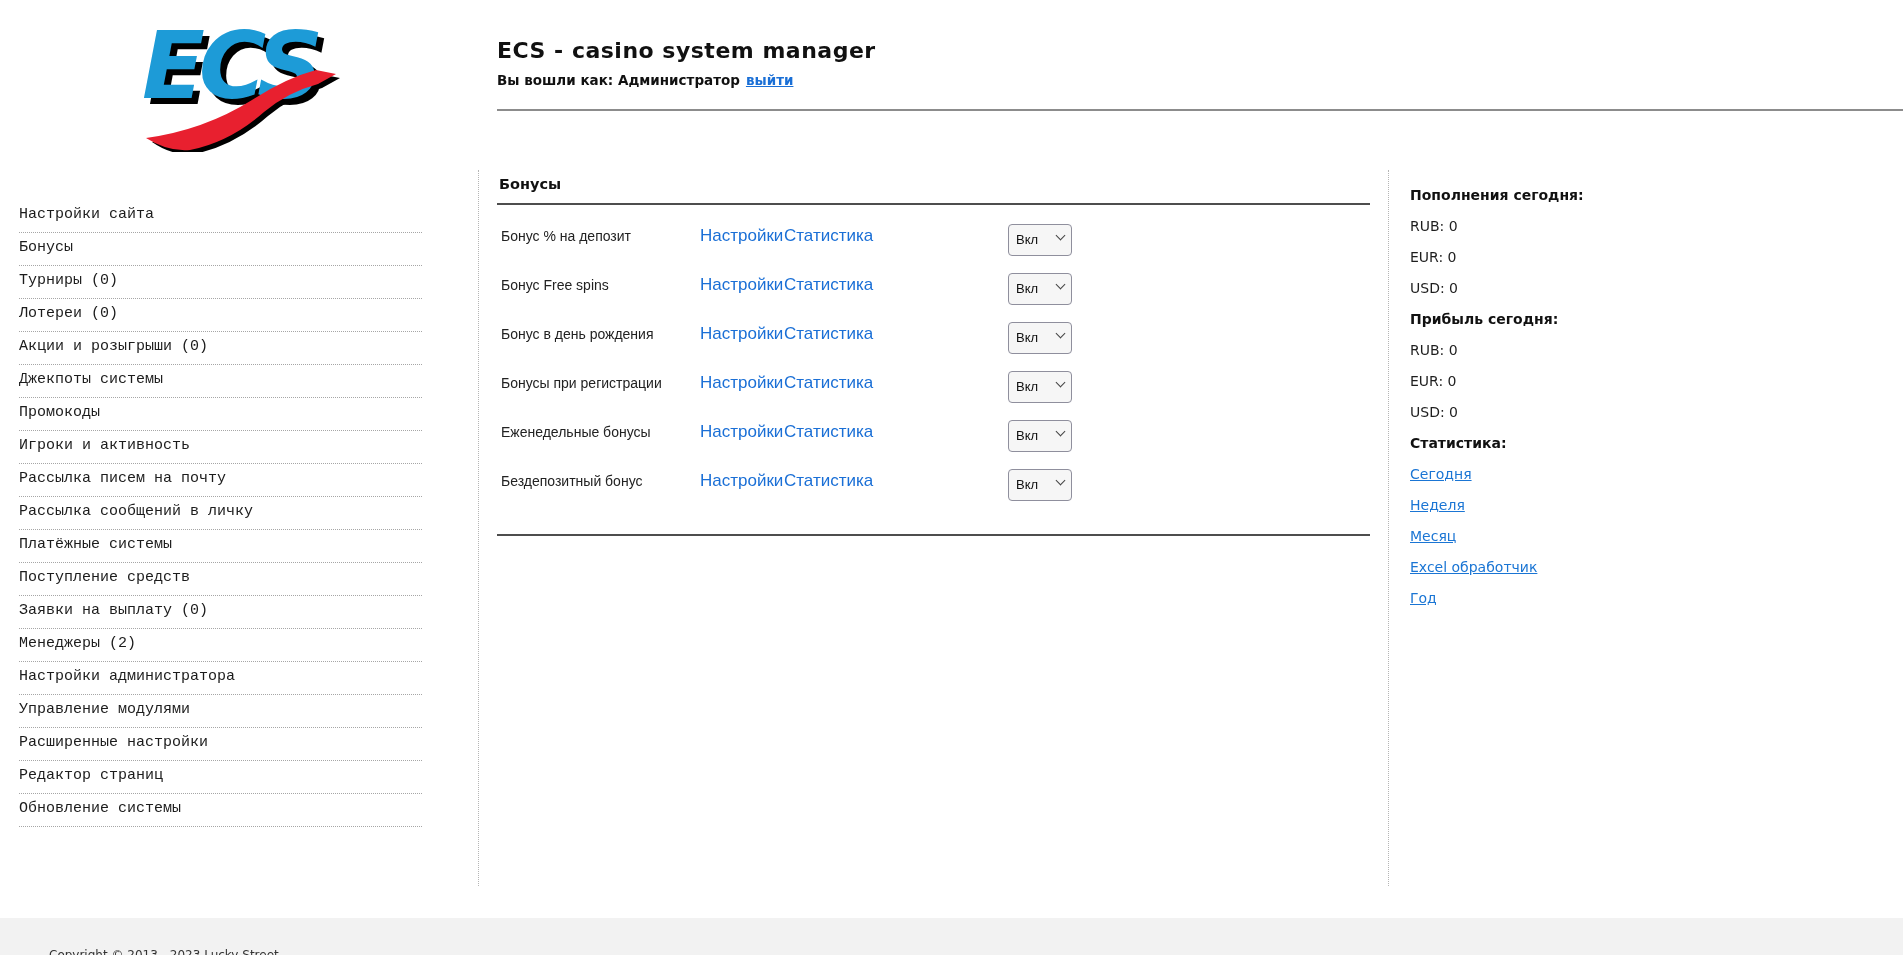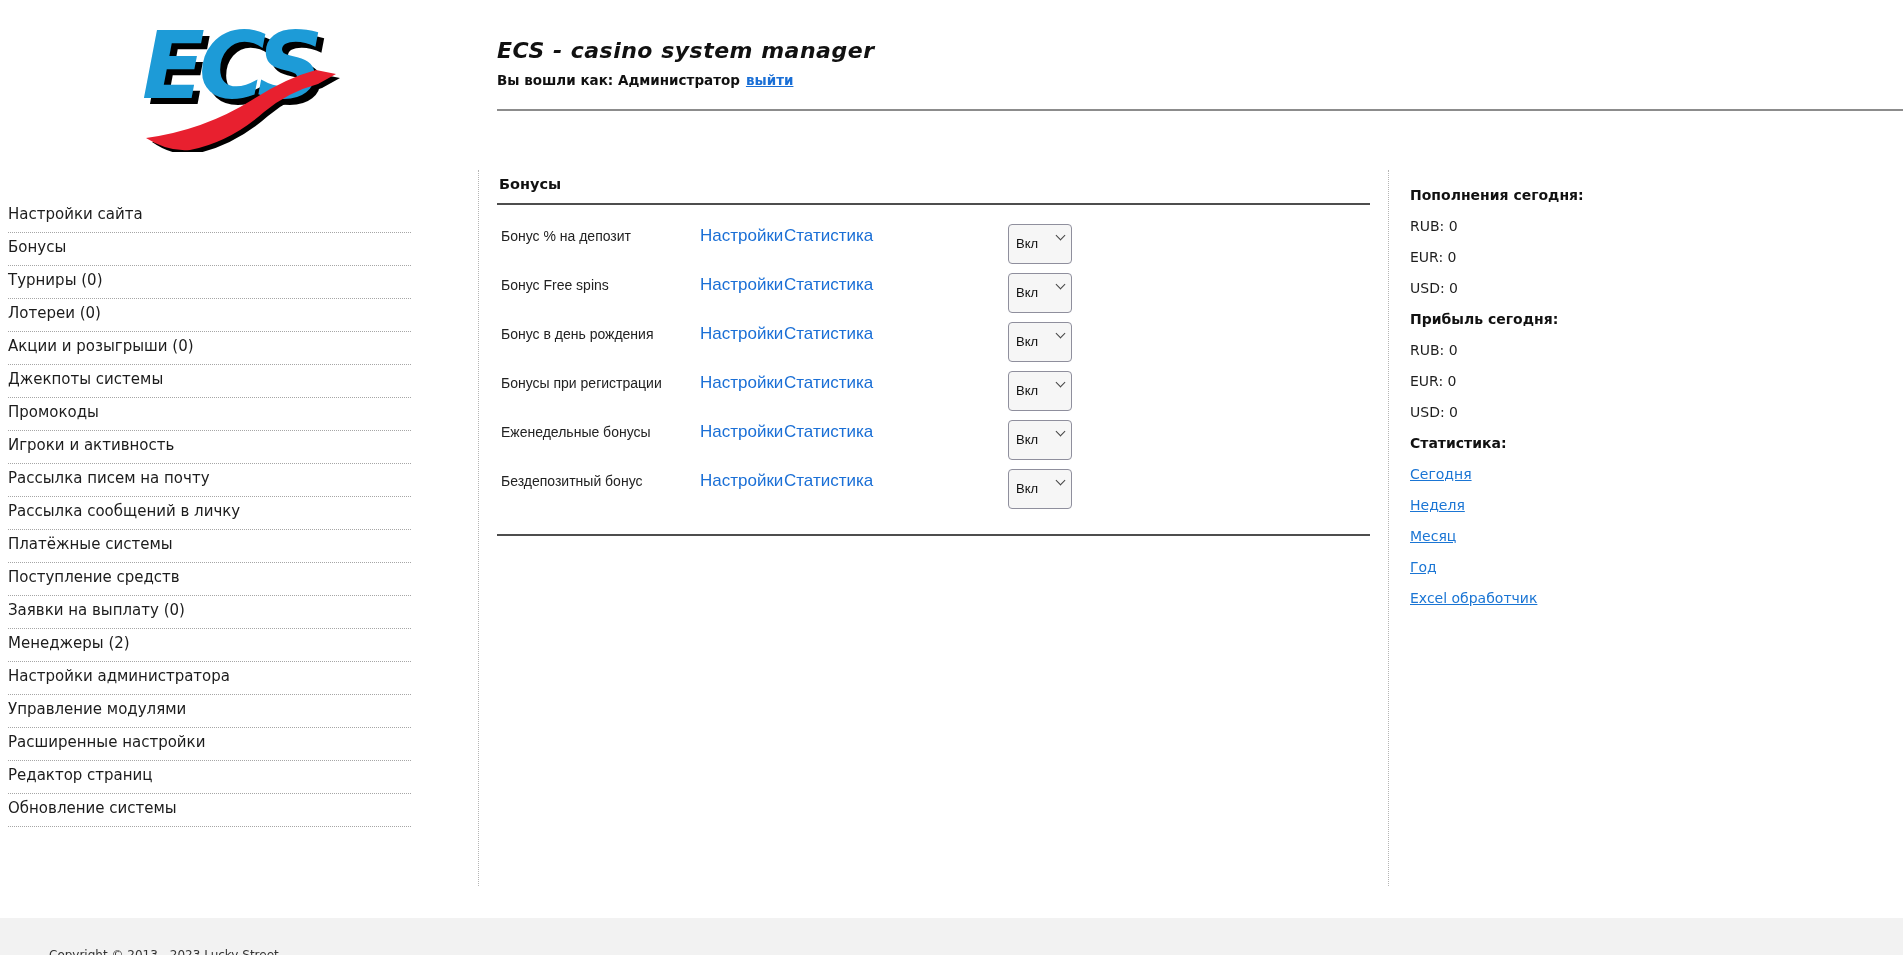--- a/index.html
+++ b/index.html
@@ -2,46 +2,46 @@
 <html lang="ru"><head>
 <meta charset="utf-8">
 <style>
   * { margin:0; padding:0; box-sizing:border-box; }
   html,body { width:1903px; height:955px; background:#ffffff; overflow:hidden; position:relative;
               font-family:"DejaVu Sans", sans-serif; }
 
   
   .logo { position:absolute; left:138px; top:12px; width:210px; height:140px; cursor:pointer; }
   .header-text { position:absolute; left:497px; top:38px; }
-  .page-title { font-size:22px; font-weight:bold; color:#111; letter-spacing:.5px;font-style:italic; }
+  .page-title { font-size:22px; font-weight:bold; color:#111; letter-spacing:.5px; }
   .login-line { margin-top:9px; font-size:13.5px; font-weight:bold; color:#111; }
   .login-line a { color:#1a6fd6; text-decoration:underline; cursor:pointer; margin-left:6px; }
   .header-rule { position:absolute; left:497px; right:0; top:109px; height:2px; background:#8c8c8c; }
 
   
-  .sidebar { position:absolute; left:8px; top:200px; width:403px; list-style:none; }
+  .sidebar { position:absolute; left:19px; top:200px; width:403px; list-style:none;font-family:Liberation Mono, monospace; }
   .sidebar li { font-size:15px; color:#1c1c1c; padding:5px 0 8px 0;
                 border-bottom:1px dotted #a6a6a6; cursor:pointer; line-height:19px; }
 
   
   .vdiv { position:absolute; top:170px; height:716px; width:0; border-left:1px dotted #b5b5b5; }
   .vdiv.left { left:478px; } .vdiv.right { left:1388px; }
 
   
   .main { position:absolute; left:497px; top:176px; width:873px; }
   .main-heading { font-size:14.5px; font-weight:bold; color:#111; padding-left:2px; }
   .main-rule { height:2px; background:#4d4d4d; margin-top:11px; }
   .rows { margin-top:6px; }
   .bonus-row { position:relative; height:49px; display:flex; align-items:center;
                font-family:"Liberation Sans", sans-serif; }
   .bonus-label { font-size:14px; color:#222; padding-left:4px; }
   .bonus-row a { position:absolute; font-size:17px; color:#1a6fd6; cursor:pointer; }
   .link-settings { left:203px; } .link-stats { left:287px; }
   .select-wrap { position:absolute; left:511px; width:64px; height:24px; }
-  .select-wrap select { appearance:none; -webkit-appearance:none; width:64px; height:40px;
+  .select-wrap select { appearance:none; -webkit-appearance:none; width:64px; height:32px;
         border:1px solid #8f8f9d; border-radius:4px; background:#f6f6f6; color:#111;
         font-family:"Liberation Sans", sans-serif; font-size:13px; padding:0 20px 0 7px; cursor:pointer; }
   .select-wrap::after { content:""; position:absolute; right:8px; top:8px; width:6px; height:6px;
         border-right:1.6px solid #444; border-bottom:1.6px solid #444; transform:rotate(45deg);
         pointer-events:none; }
   .main-rule.bottom { margin-top:29px; }
 
   
   .rightpanel { position:absolute; left:1410px; top:180px; width:460px; }
   .rightpanel .line { line-height:31px; font-size:14px; color:#1e1e1e; }
@@ -183,19 +183,19 @@
 
   <div class="line head">Прибыль сегодня:</div>
   <div class="line">RUB: 0</div>
   <div class="line">EUR: 0</div>
   <div class="line">USD: 0</div>
 
   <div class="line head">Статистика:</div>
   <div class="line"><a>Сегодня</a></div>
   <div class="line"><a>Неделя</a></div>
   <div class="line"><a>Месяц</a></div>
+  <div class="line"><a>Excel обработчик</a></div>
   <div class="line"><a>Год</a></div>
-  <div class="line"><a>Excel обработчик</a></div>
 </div>
 
 <div class="footer">
   <span>Copyright © 2013—2023 Lucky Street</span>
 </div>
 
 </body></html>

